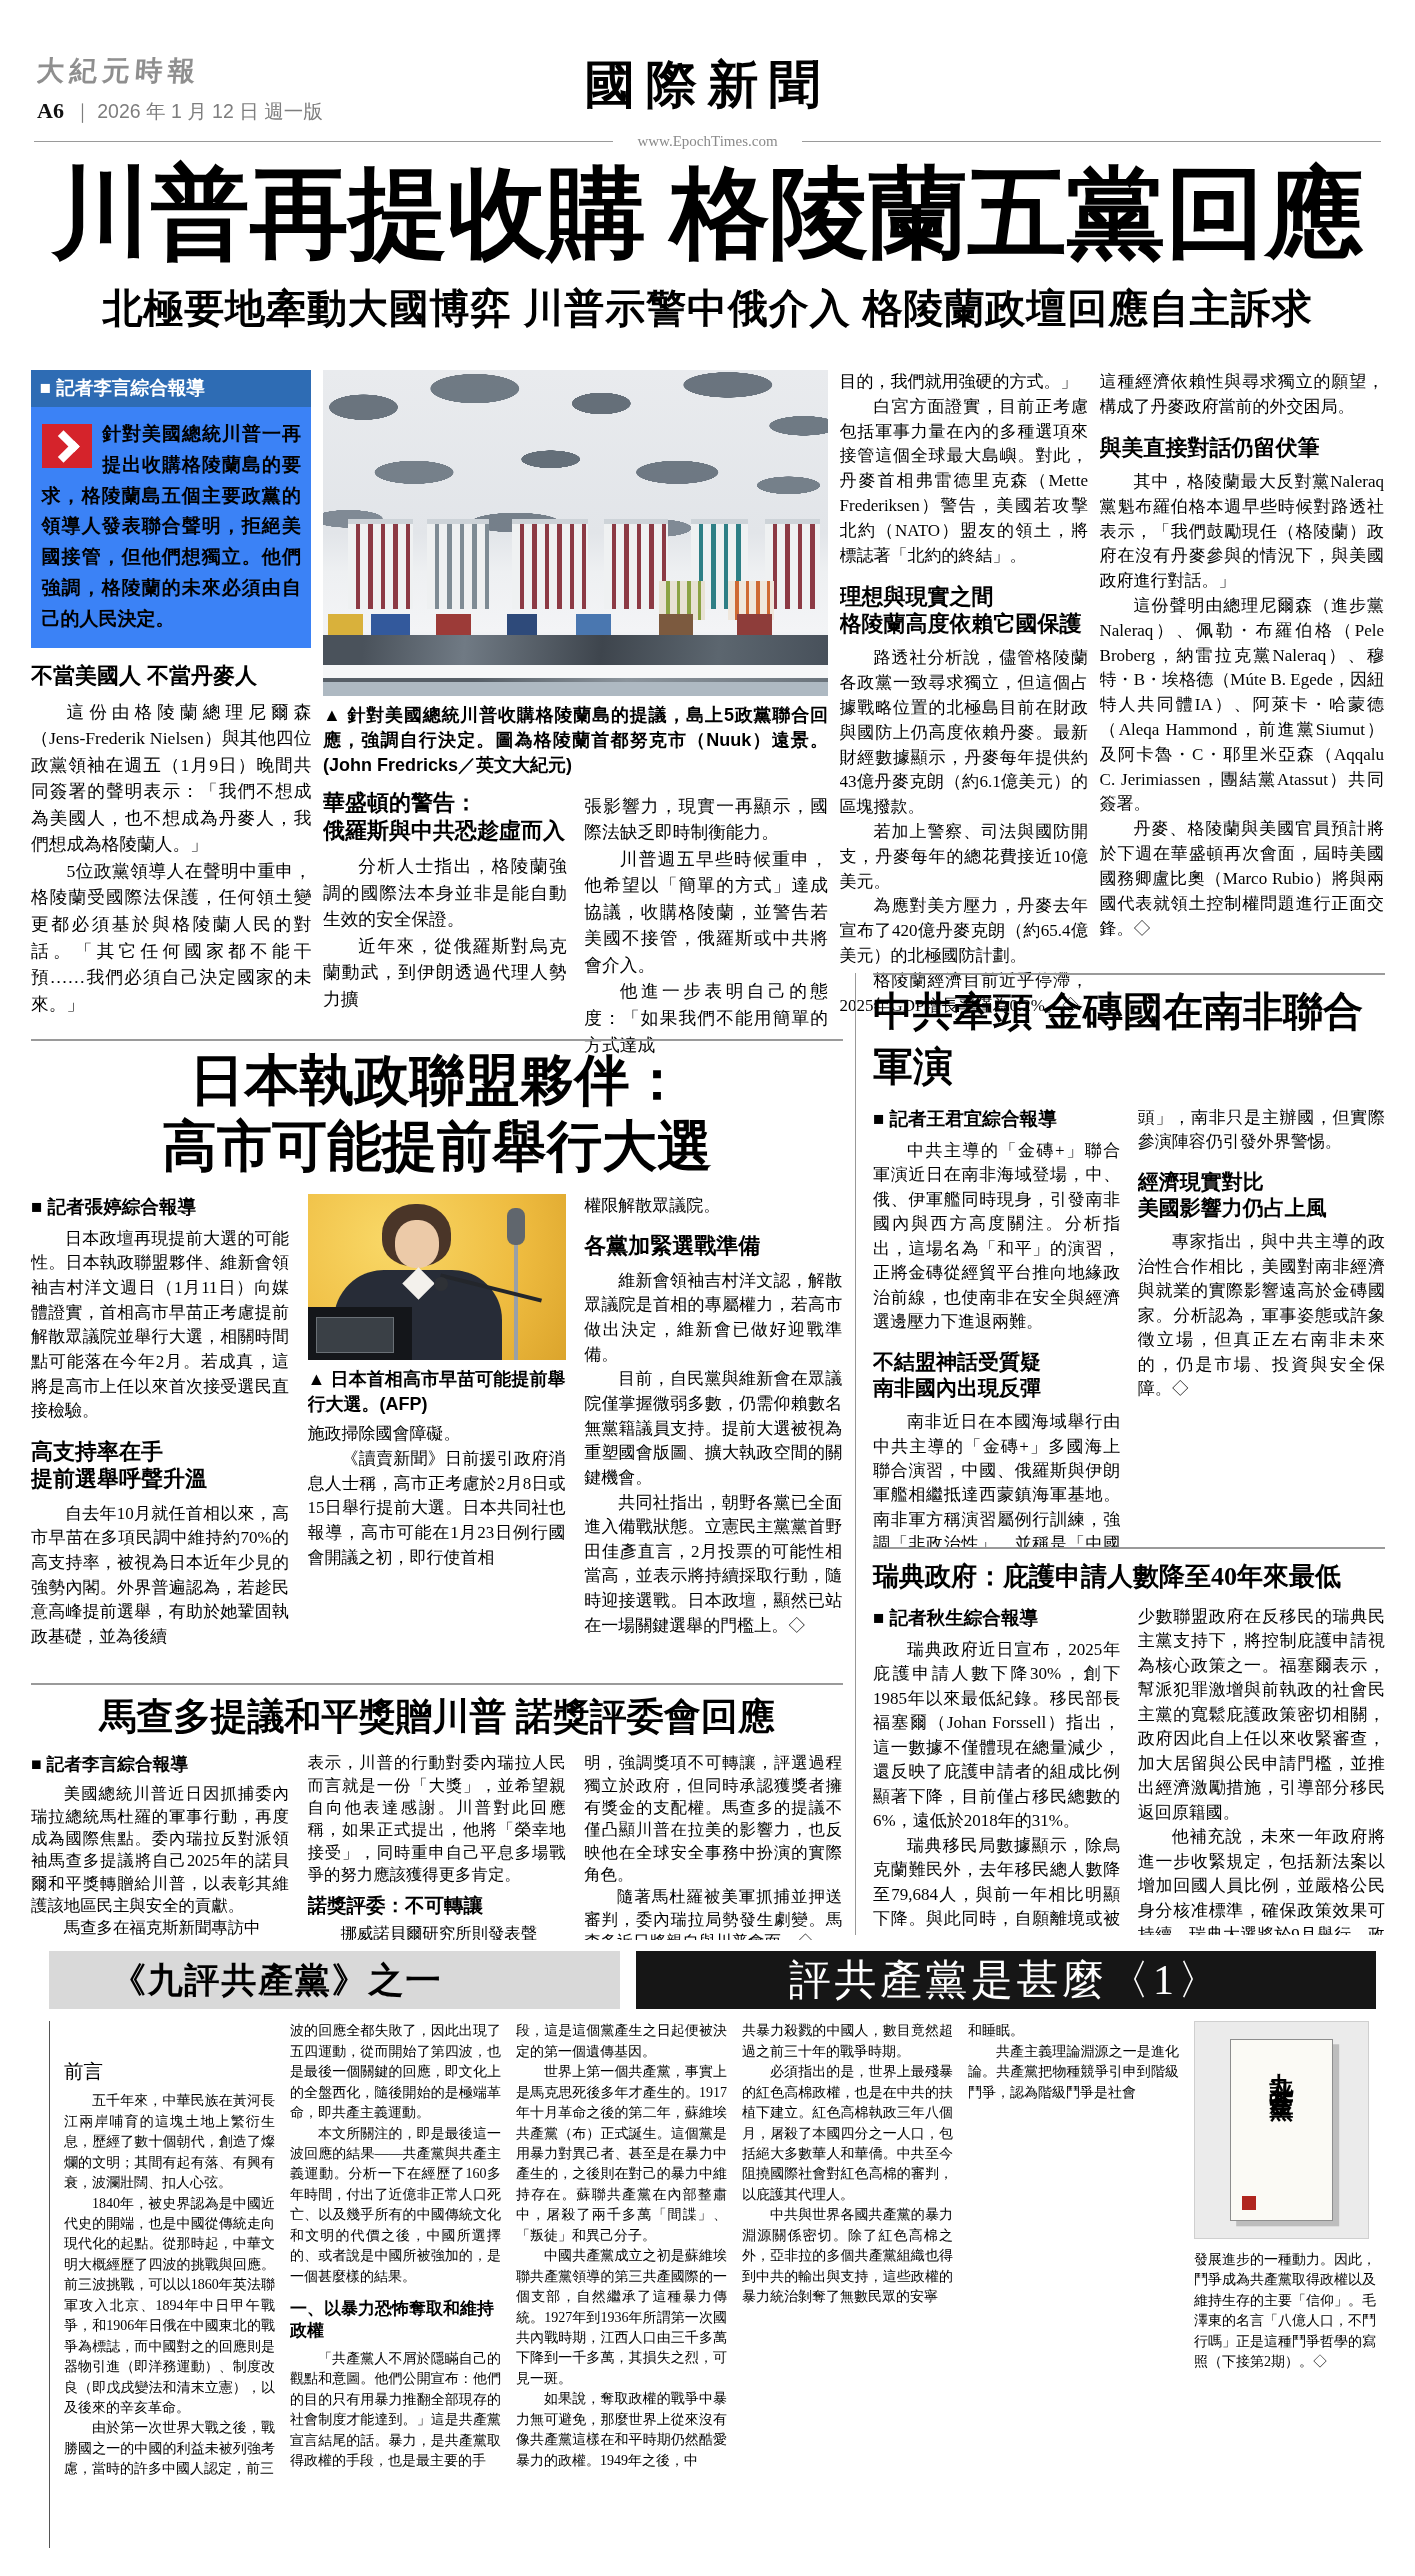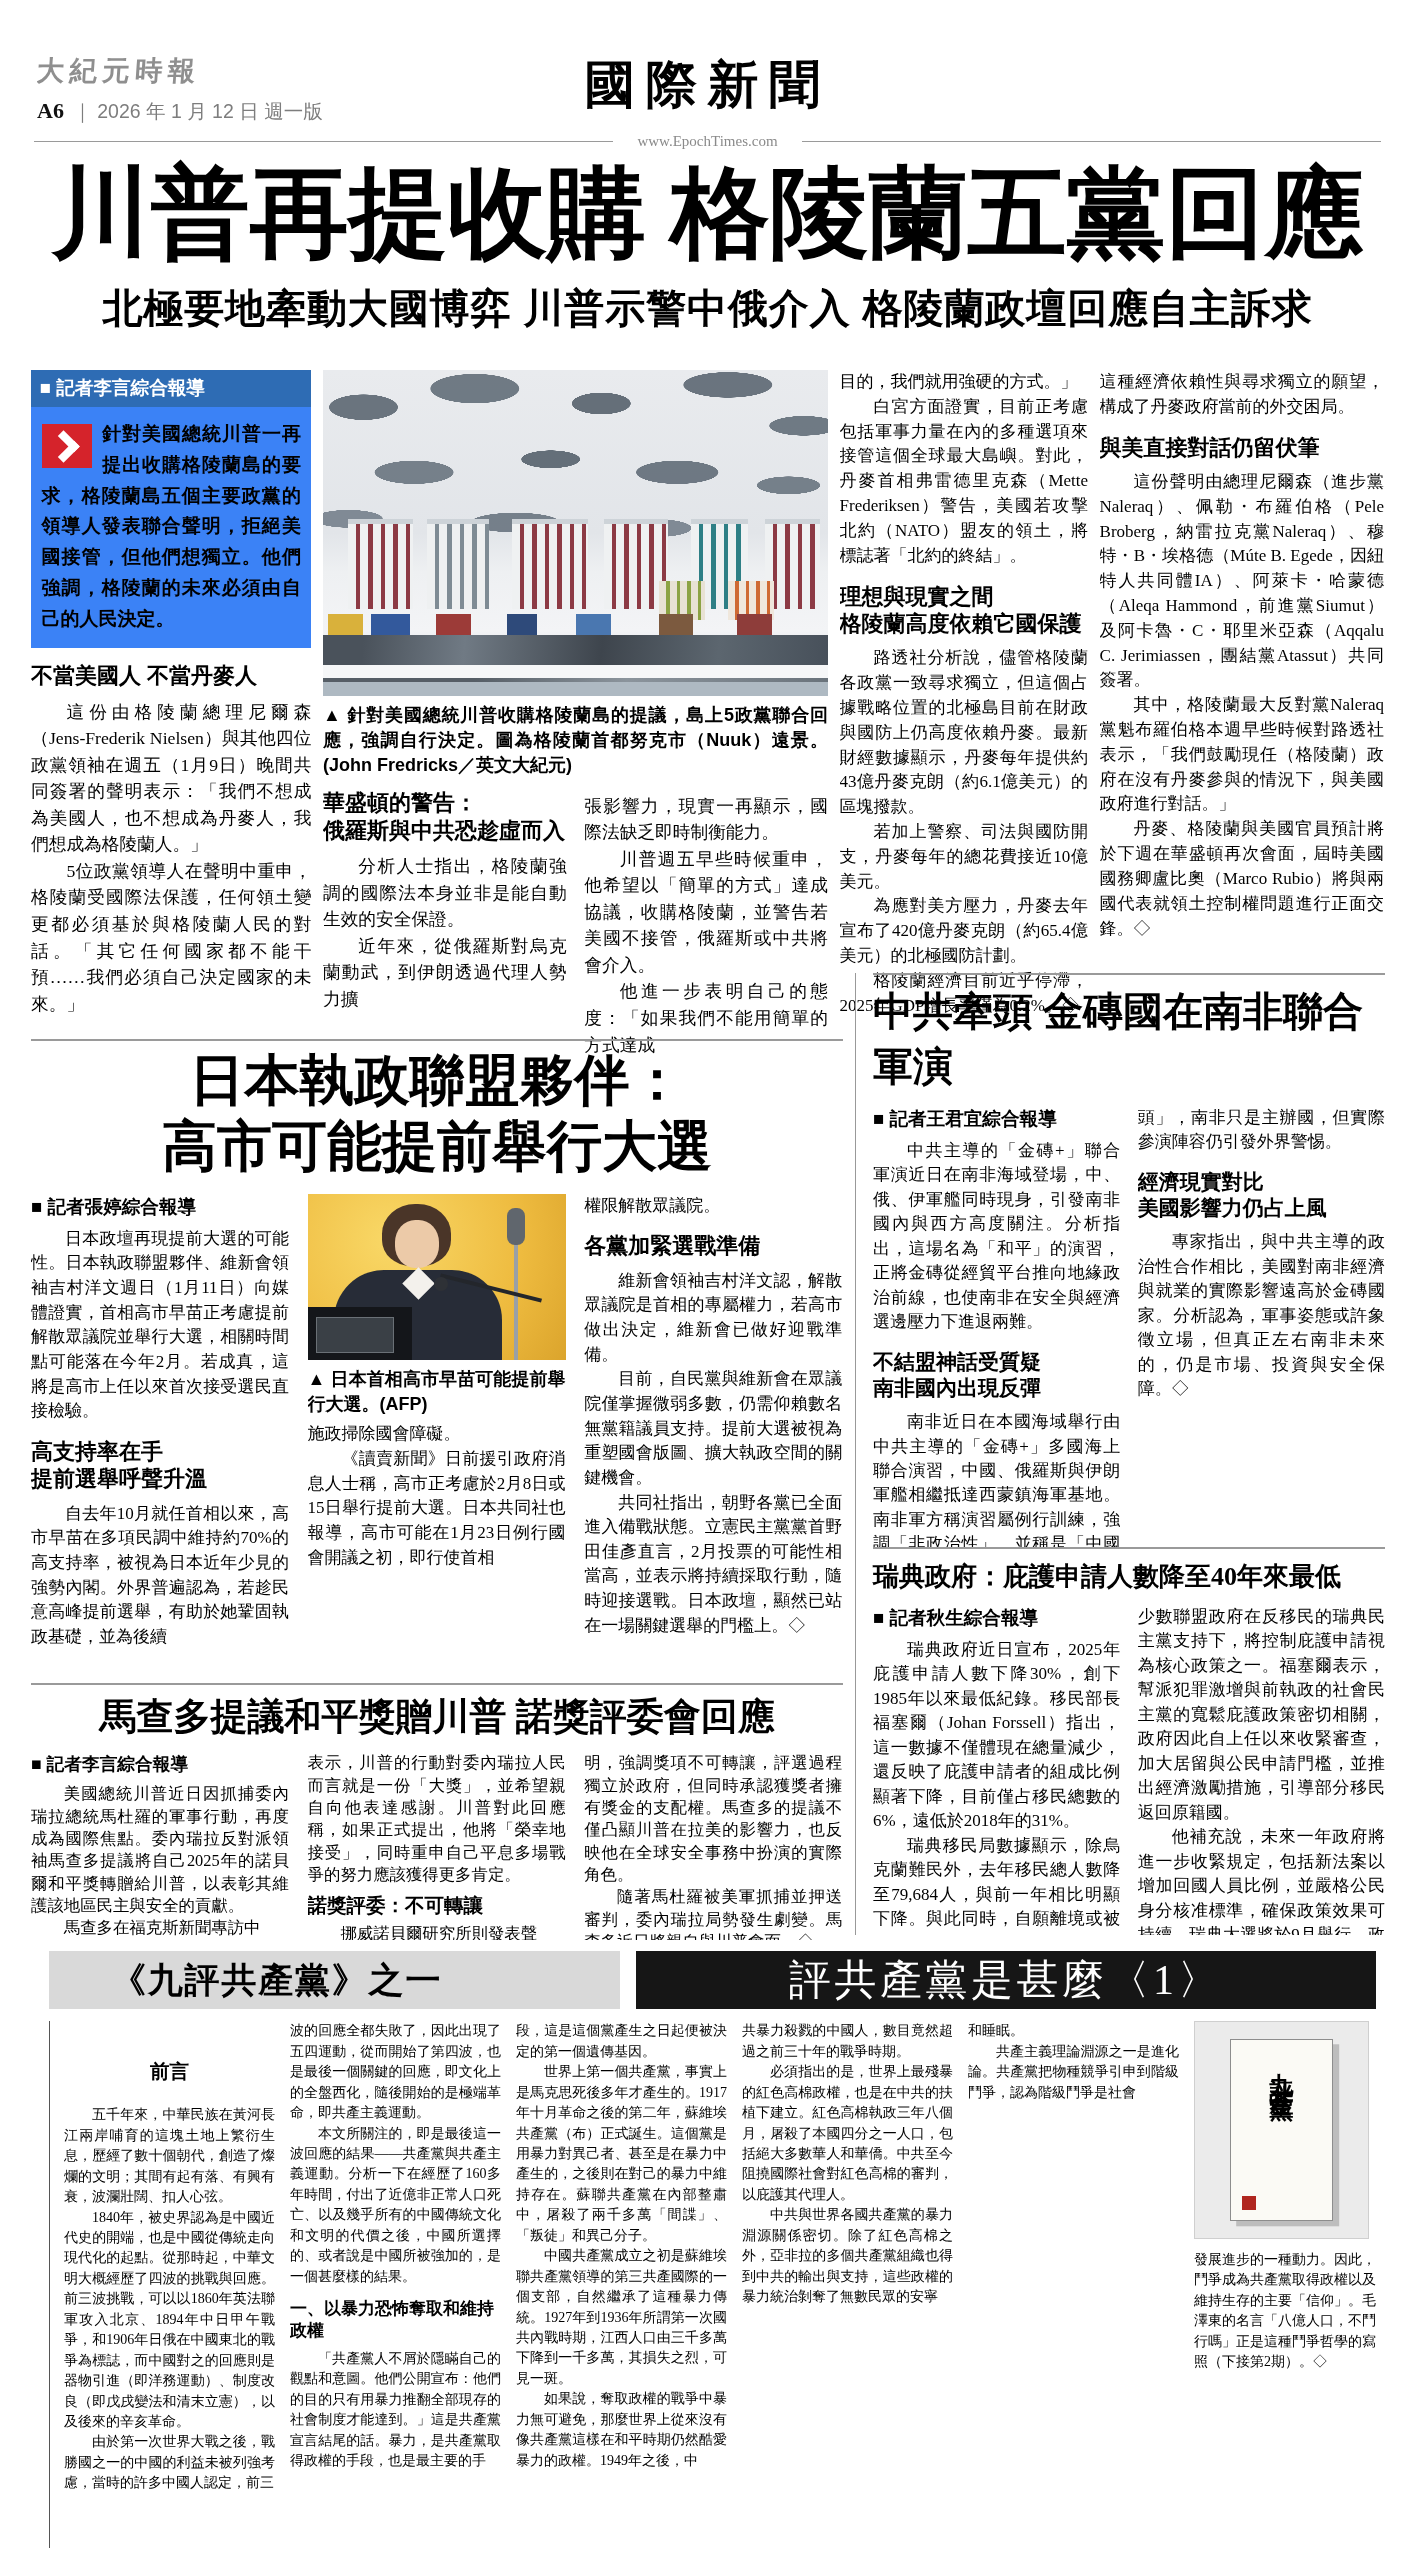--- a/index.html
+++ b/index.html
@@ -120,21 +120,21 @@
   .nine{position:absolute;top:1951px;left:49px;width:1327px;height:602px;}
   .nbar{display:flex;height:58px;gap:16px;}
   .nleft{width:571px;background:#d9d9d9;display:flex;align-items:center;padding-left:62px;box-sizing:border-box;}
   .nseries{font-size:35px;font-weight:900;letter-spacing:1.8px;}
   .nright{flex:1;background:#161616;color:#fff;display:flex;align-items:center;justify-content:center;}
   .ntitle{font-size:42px;font-weight:400;letter-spacing:3.5px;}
   .nbody{display:flex;gap:15px;margin-top:12.4px;border-left:0.9px solid #555;padding-left:14px;height:527px;overflow:hidden;}
   .nc{width:211px;overflow:hidden;}
   .nc p{margin:0;font-size:14px;line-height:1.46;text-align:justify;text-indent:2em;}
   .nc p.ni{text-indent:0;}
-  .npre{font-size:19.5px;font-weight:bold;font-family:"Liberation Sans",sans-serif;margin:37px 0 20px;text-align:center;}
+  .npre{font-size:19.5px;font-weight:normal;font-family:"Liberation Sans",sans-serif;margin:37px 0 6px;}
   .nsec{font-size:17px;font-weight:bold;font-family:"Liberation Sans",sans-serif;margin:10.6px 0 7px;line-height:1.3;}
   .ncb{width:182px;}
   .bookwrap{position:relative;width:175px;height:218px;background:#ebebeb;border:0.9px solid #cfcfcf;box-sizing:border-box;
             display:flex;align-items:center;justify-content:center;margin-bottom:10.6px;}
   .book{position:relative;width:103px;height:182px;background:#fbfaf5;border:0.9px solid #8d8d8d;
         box-shadow:6.2px 5.3px 0 #bdbdbd;display:flex;justify-content:center;padding-top:12.4px;box-sizing:border-box;}
   .vtitle{writing-mode:vertical-rl;font-size:24px;font-weight:900;letter-spacing:6.2px;}
   .seal{position:absolute;left:10.6px;bottom:10.6px;width:14px;height:14px;background:#b0261f;}
 </style>
 </head>
@@ -224,22 +224,22 @@
       </div>
       <p>路透社分析說，儘管格陵蘭各政黨一致尋求獨立，但這個占據戰略位置的北極島目前在財政與國防上仍高度依賴丹麥。最新財經數據顯示，丹麥每年提供約43億丹麥克朗（約6.1億美元）的區塊撥款。</p>
       <p>若加上警察、司法與國防開支，丹麥每年的總花費接近10億美元。</p>
       <p>為應對美方壓力，丹麥去年宣布了420億丹麥克朗（約65.4億美元）的北極國防計劃。</p>
       <p>格陵蘭經濟目前近乎停滯，2025年GDP增長率僅為0.2%。◇</p>
     </div>
 
     <div class="c6">
       <p class="ni">這種經濟依賴性與尋求獨立的願望，構成了丹麥政府當前的外交困局。</p>
       <div class="sh">與美直接對話仍留伏筆</div>
+      <p>其中，格陵蘭最大反對黨Naleraq黨魁布羅伯格本週早些時候對路透社表示，「我們鼓勵現任（格陵蘭）政府在沒有丹麥參與的情況下，與美國政府進行對話。」</p>
       <p>這份聲明由總理尼爾森（進步黨Naleraq）、佩勒・布羅伯格（Pele Broberg，納雷拉克黨Naleraq）、穆特・B・埃格德（Múte B. Egede，因紐特人共同體IA）、阿萊卡・哈蒙德（Aleqa Hammond，前進黨Siumut）及阿卡魯・C・耶里米亞森（Aqqalu C. Jerimiassen，團結黨Atassut）共同簽署。</p>
-      <p>其中，格陵蘭最大反對黨Naleraq黨魁布羅伯格本週早些時候對路透社表示，「我們鼓勵現任（格陵蘭）政府在沒有丹麥參與的情況下，與美國政府進行對話。」</p>
       <p>丹麥、格陵蘭與美國官員預計將於下週在華盛頓再次會面，屆時美國國務卿盧比奧（Marco Rubio）將與兩國代表就領土控制權問題進行正面交鋒。◇</p>
     </div>
   </div>
 
   <div class="japan bodytxt">
     <div class="hdiv"></div>
     <div class="jhead">
       <span>日本執政聯盟夥伴：</span><br>
       <span>高市可能提前舉行大選</span>
     </div>

